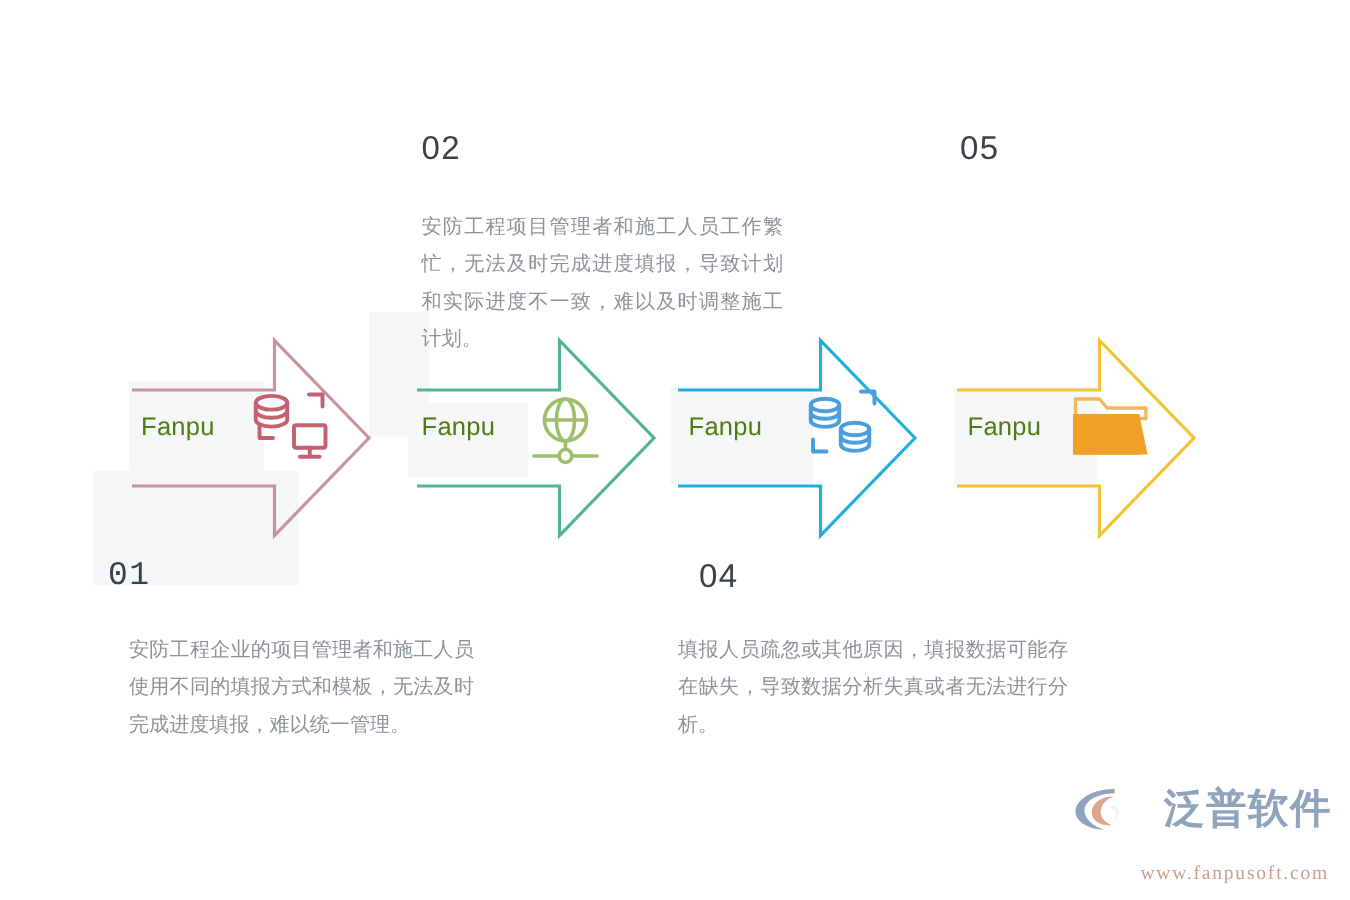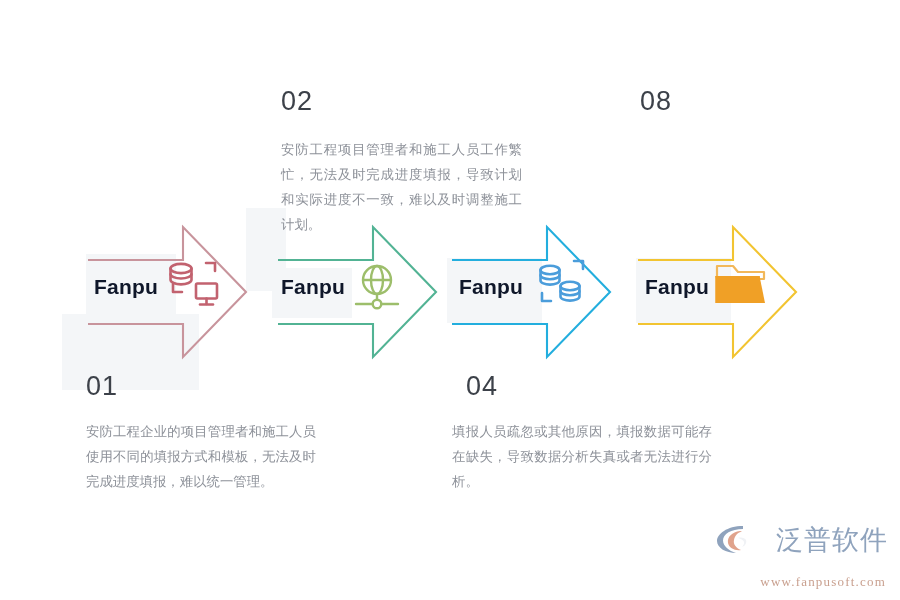--- a/index.html
+++ b/index.html
@@ -41,73 +41,73 @@
   }
   .arrow-wrap svg {
     display: block;
     overflow: visible;
   }
 
   
   .fanpu-label {
     position: absolute;
     z-index: 6;
-    font-size: 21px;
-    color: #0f172a;
+    font-size: 17px;
+    color: #4d7c0f;
     font-family: "Liberation Sans", "DejaVu Sans", sans-serif;
     letter-spacing: 0.2px;
     white-space: nowrap;
-    font-weight: bold;
   }
 
   
   .icon-wrap {
     position: absolute;
     z-index: 7;
   }
   .icon-wrap svg { display: block; }
 
   
   .step-num {
     position: absolute;
     z-index: 8;
-    font-size: 27px;
+    font-size: 22px;
     color: #3c4149;
     font-family: "Liberation Sans", "DejaVu Sans", sans-serif;
     font-weight: 400;
     letter-spacing: 1px;
     line-height: 1;
   }
 
   
   .step-text {
     position: absolute;
     z-index: 8;
     font-size: 13.4px;
     line-height: 25px;
     color: #8d9199;
-    font-family: Liberation Mono, monospace;
+    font-family: Liberation Serif, serif;
     text-align: justify;
     text-justify: inter-character;
   }
 
   
   #logo {
     position: absolute;
     right: 12px;
     bottom: 10px;
     z-index: 10;
     display: flex;
     flex-direction: column;
     align-items: flex-end;
   }
   .logo-row {
     display: flex;
     align-items: center;
     gap: 20px;
+    font-weight: bold;
   }
   .logo-cn {
     font-size: 27px;
     color: #8fa3bd;
     font-family: "DejaVu Sans", "Liberation Sans", sans-serif;
     letter-spacing: 1px;
     line-height: 1;
   }
   .logo-url {
     font-size: 13px;
@@ -208,24 +208,24 @@
 
   <div class="icon-wrap" style="left:714px; top:260px;">
     <svg width="58" height="52" viewBox="0 0 58 52">
       <path d="M3 6 h16 l5 6 h26 v7 h-47 z" fill="none" stroke="#f2b85a" stroke-width="2.2" stroke-linejoin="round"></path>
       <path d="M1.5 16 h44 v27 h-44 z" fill="#f0a026"></path>
       <path d="M1.5 16 L7 43 h44 l-5.5 -27 z" fill="#f0a026"></path>
       <rect x="1.5" y="16" width="44" height="27" fill="#f0a026"></rect>
     </svg>
   </div>
 
-  <div class="step-num" style="left:86px; top:373px;">01</div>
+  <div class="step-num" style="left:72px; top:373px;font-family:Liberation Mono, monospace;">01</div>
   <div class="step-num" style="left:281px; top:88px;">02</div>
   <div class="step-num" style="left:466px; top:373px;">04</div>
-  <div class="step-num" style="left:640px; top:88px;">08</div>
+  <div class="step-num" style="left:640px; top:88px;">05</div>
 
   <div class="step-text" style="left:86px; top:420px; width:230px;">安防工程企业的项目管理者和施工人员使用不同的填报方式和模板，无法及时完成进度填报，难以统一管理。</div>
   <div class="step-text" style="left:281px; top:138px; width:241px;">安防工程项目管理者和施工人员工作繁忙，无法及时完成进度填报，导致计划和实际进度不一致，难以及时调整施工计划。</div>
   <div class="step-text" style="left:452px; top:420px; width:260px;">填报人员疏忽或其他原因，填报数据可能存在缺失，导致数据分析失真或者无法进行分析。</div>
 
   <div id="logo">
     <div class="logo-row">
       <svg width="40" height="31" viewBox="0 0 40 31">
         <path d="M27 2 C11 2 1 10 1 17 C1 24 10 29 20 29 C13 27 7 22 7 16.5 C7 10 15 5 27 5 Z" fill="#8fa3bd"></path>
         <path d="M24 7 C16 8 11 13 12 19 C13 24 19 27 25 26 C20 24 17 20 18 16 C19 11 22 8.5 26 7.5 Z" fill="#e0a38c"></path>

